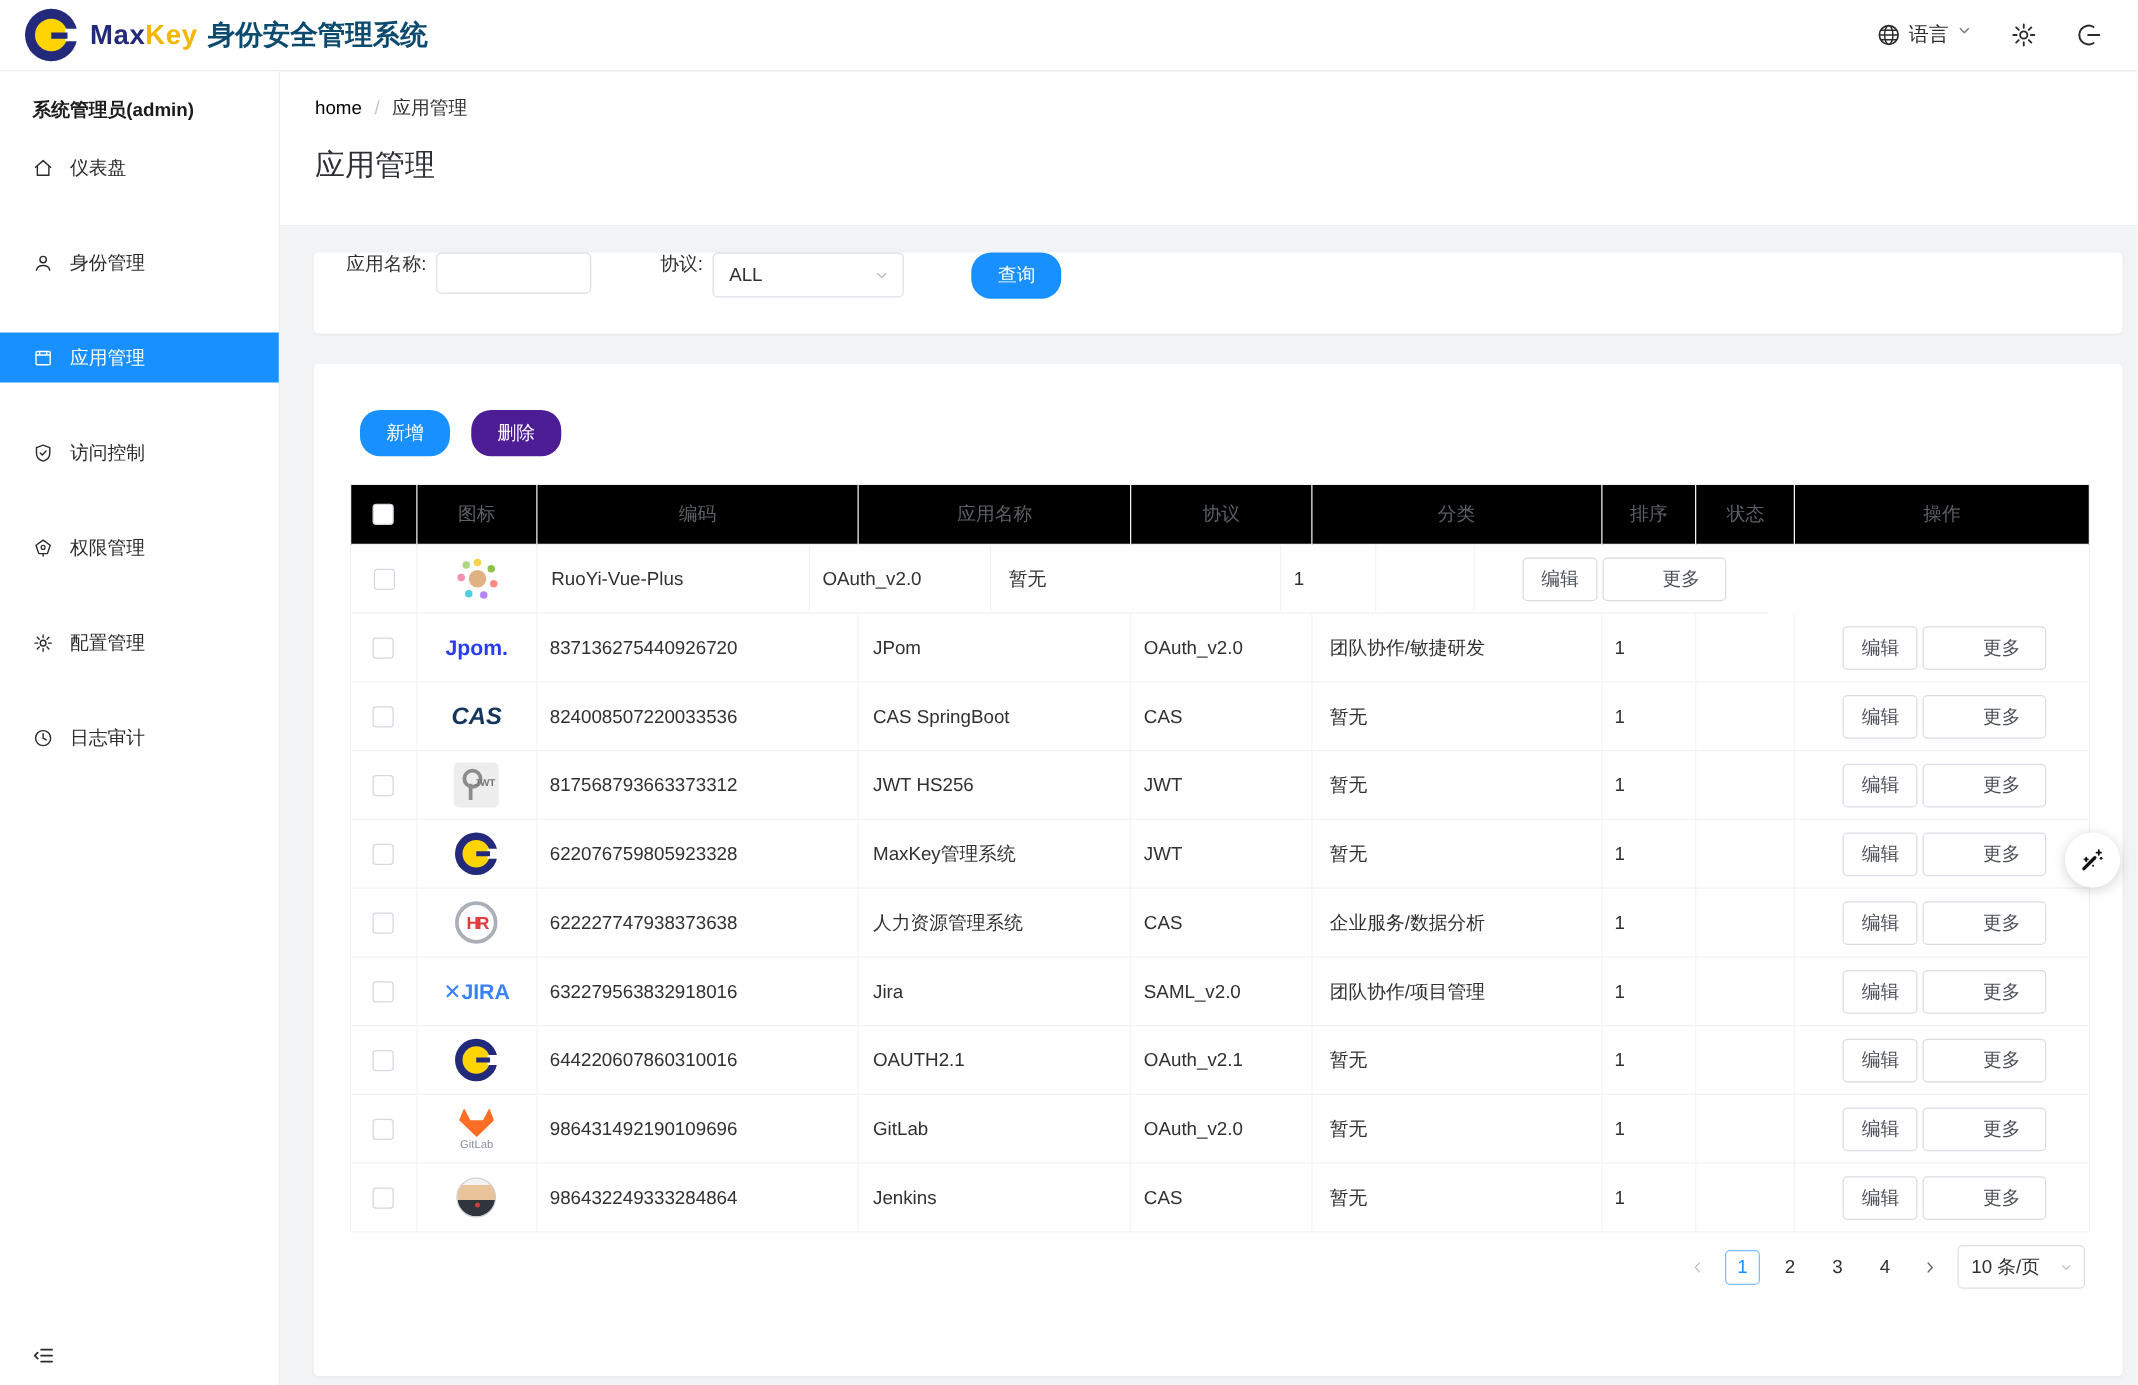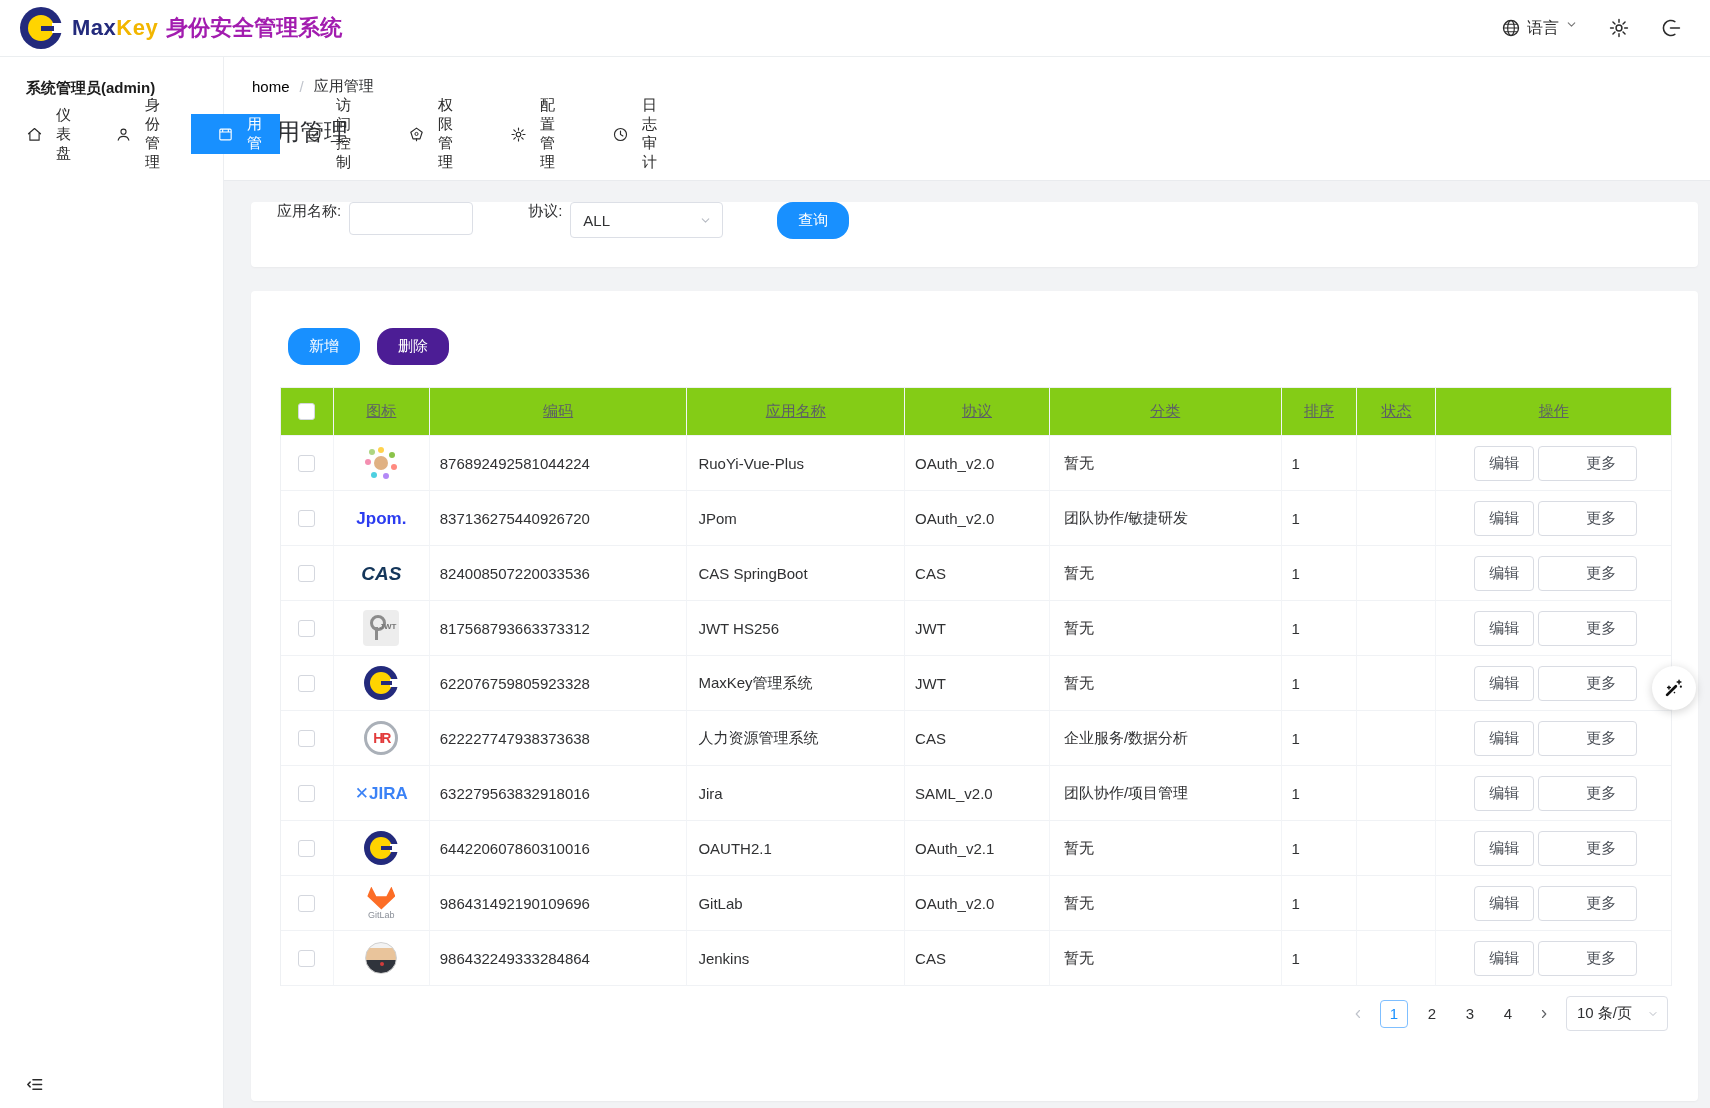--- a/index.html
+++ b/index.html
@@ -20,34 +20,34 @@
     display:flex; align-items:center; z-index:20;
   }
   .brand { display:flex; align-items:center; padding-left:20px; }
   .brand-mark { position:relative; width:42px; height:42px; border-radius:50%; background:#232a7c; flex:0 0 auto; }
   .mk-inner { position:absolute; inset:8px; background:#ffd400; border-radius:50%; }
   .mk-notch { position:absolute; right:-2px; top:16px; width:12px; height:10px; background:#fff; }
   .mk-bar   { position:absolute; right:8px; top:19px; width:13px; height:5px; background:#232a7c; z-index:2; }
   .brand-text { margin-left:10px; font-size:22px; font-weight:800; letter-spacing:.5px; }
   .brand-max { color:#232a7c; }
   .brand-key { color:#f2b600;margin-top:36px; }
-  .brand-cn  { color:#a21caf; font-size:22px; font-weight:700; margin-left:8px;text-align:center; }
+  .brand-cn  { color:#0c4a6e; font-size:22px; font-weight:700; margin-left:8px;text-align:center; }
   .topbar-right { margin-left:auto; display:flex; align-items:center; gap:30px; padding-right:28px; color:#2b2b2b; }
   .lang-switch { display:flex; align-items:flex-start; gap:6px; font-size:16px; cursor:pointer; }
   .icon-20 svg { width:20px; height:20px; }
   .icon-22 svg { width:22px; height:22px; }
   .chev-sm svg { width:13px; height:13px; color:#777; }
 
   
   .sidebar {
     position:absolute; top:57px; left:0; bottom:0; width:224px;
     background:#fff; border-right:1px solid #eceef1; z-index:10;
   }
   .sidebar-user { padding:22px 10px 16px 26px; font-size:15px; font-weight:700; color:#1c1c1c; }
-  .menu { display:flex; flex-direction:row; }
+  .menu { display:flex; flex-direction:column;gap:36px; }
   .menu-item {
     height:40px; display:flex; align-items:center; gap:13px;
     padding:0 18px 0 26px; font-size:15px; color:#2b2b2b; cursor:pointer;
   }
   .menu-item .menu-icon svg { width:17px; height:17px; }
   .menu-item.active { background:#1890ff; color:#fff; }
   .menu-chevron { margin-left:auto; color:#8a8f98; }
   .sidebar-collapse { position:absolute; left:25px; bottom:14px; color:#2b2b2b; cursor:pointer; }
   .sidebar-collapse svg { width:19px; height:19px; }
 
@@ -77,21 +77,21 @@
   .btn { border:none; border-radius:16px; cursor:pointer; font-family:inherit; }
   .btn-primary { background:#1890ff; color:#fff; height:37px; padding:0 21px; font-size:15px; }
   .btn-search { margin-left:54px; }
   .btn-danger { background:#4c1d95; color:#fff; height:37px; padding:0 21px; font-size:15px; }
 
   
   .table-card { margin-top:24px; height:810px; position:relative; }
   .toolbar { padding:37px 0 0 37px; display:flex; gap:17px; }
 
   .apptable { margin:22px 0 0 29px; width:1392px; border:1px solid #eef0f3; border-bottom:none; font-size:15px; }
-  .thead { display:flex; height:48px; background:#84cc16; color:#5c6066;text-decoration:underline; }
+  .thead { display:flex; height:48px; background:#000000; color:#5c6066; }
   .trow  { display:flex; height:55px; background:#fff; }
   .th, .td {
     display:flex; align-items:center; border-right:1px solid #f2f4f7; border-bottom:1px solid #f0f2f5;
     height:100%; overflow:hidden; white-space:nowrap;
   }
   .th { justify-content:center; }
   .th:last-child, .td:last-child { border-right:none; }
   .c0 { width:53px;  justify-content:center; }
   .c1 { width:96px;  justify-content:center; }
   .c2 { width:258px; padding-left:10px; }
@@ -360,21 +360,20 @@
           <div class="th c8">操作</div>
         </div>
       <div class="tbody">
   <div class="trow">
     <div class="td c0">
               <span class="checkbox"></span>
             </div>
     <div class="td c1 cell-logo">
               <span class="applogo logo-ruoyi"></span>
             </div>
-    <div class="td c2">876892492581044224</div>
     <div class="td c3">RuoYi-Vue-Plus</div>
     <div class="td c4">OAuth_v2.0</div>
     <div class="td c5">暂无</div>
     <div class="td c6">1</div>
     <div class="td c7">
       <span class="status-dot js-icon"></span>
     </div>
     <div class="td c8">
       <button class="btn-plain">编辑</button>
       <button class="btn-plain btn-more op-gap">

